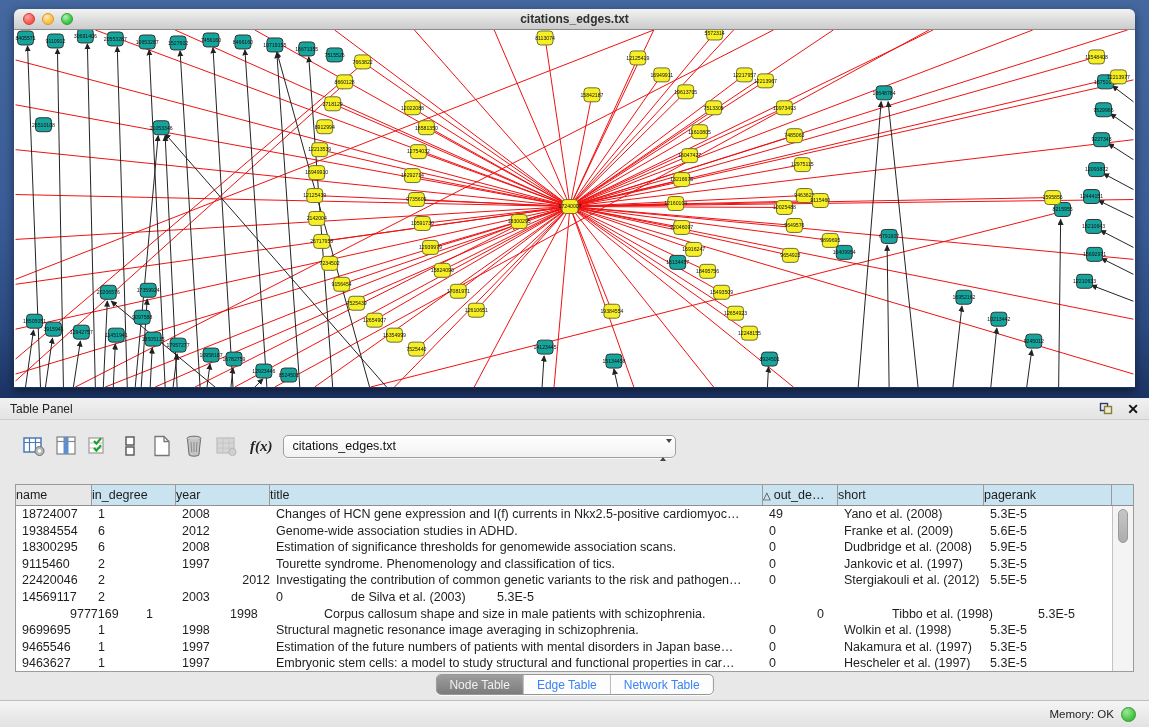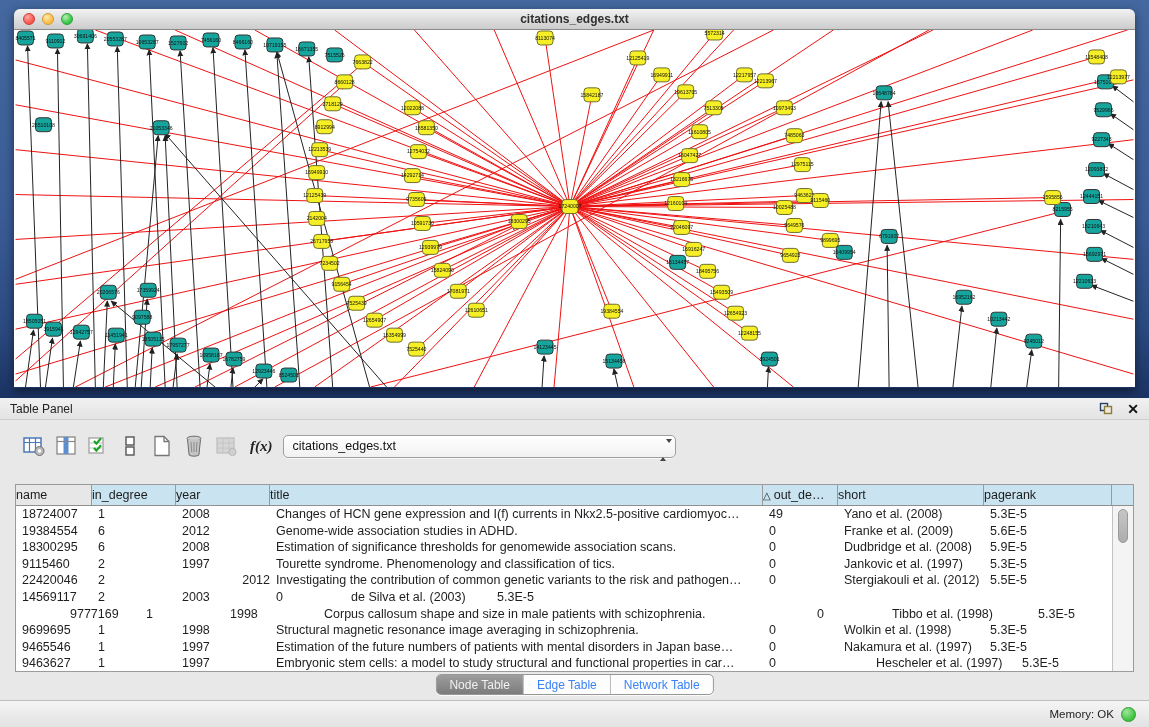--- a/index.html
+++ b/index.html
@@ -855,21 +855,21 @@
           <div class="td" style="width: 75px;">0</div>
           <div class="td" style="width: 146px;">Nakamura et al. (1997)</div>
           <div class="td" style="width: 128px;">5.3E-5</div>
         </div>
         <div class="tr">
           <div class="td" style="width: 76px;">9463627</div>
           <div class="td" style="width: 84px;">1</div>
           <div class="td" style="width: 94px;">1997</div>
           <div class="td" style="width: 493px;">Embryonic stem cells: a model to study structural and functional properties in car…</div>
           <div class="td" style="width: 75px;">0</div>
-          <div class="td" style="width: 146px; margin-left: 32px;">Hescheler et al. (1997)</div>
+          <div class="td" style="width: 146px;">Hescheler et al. (1997)</div>
           <div class="td" style="width: 128px;">5.3E-5</div>
         </div>
       </div>
     <div class="vscroll">
       <div class="vthumb"></div>
     </div>
   </div>
 
   <div class="segmented" id="tabs">
       <div class="segment active">Node Table</div>

